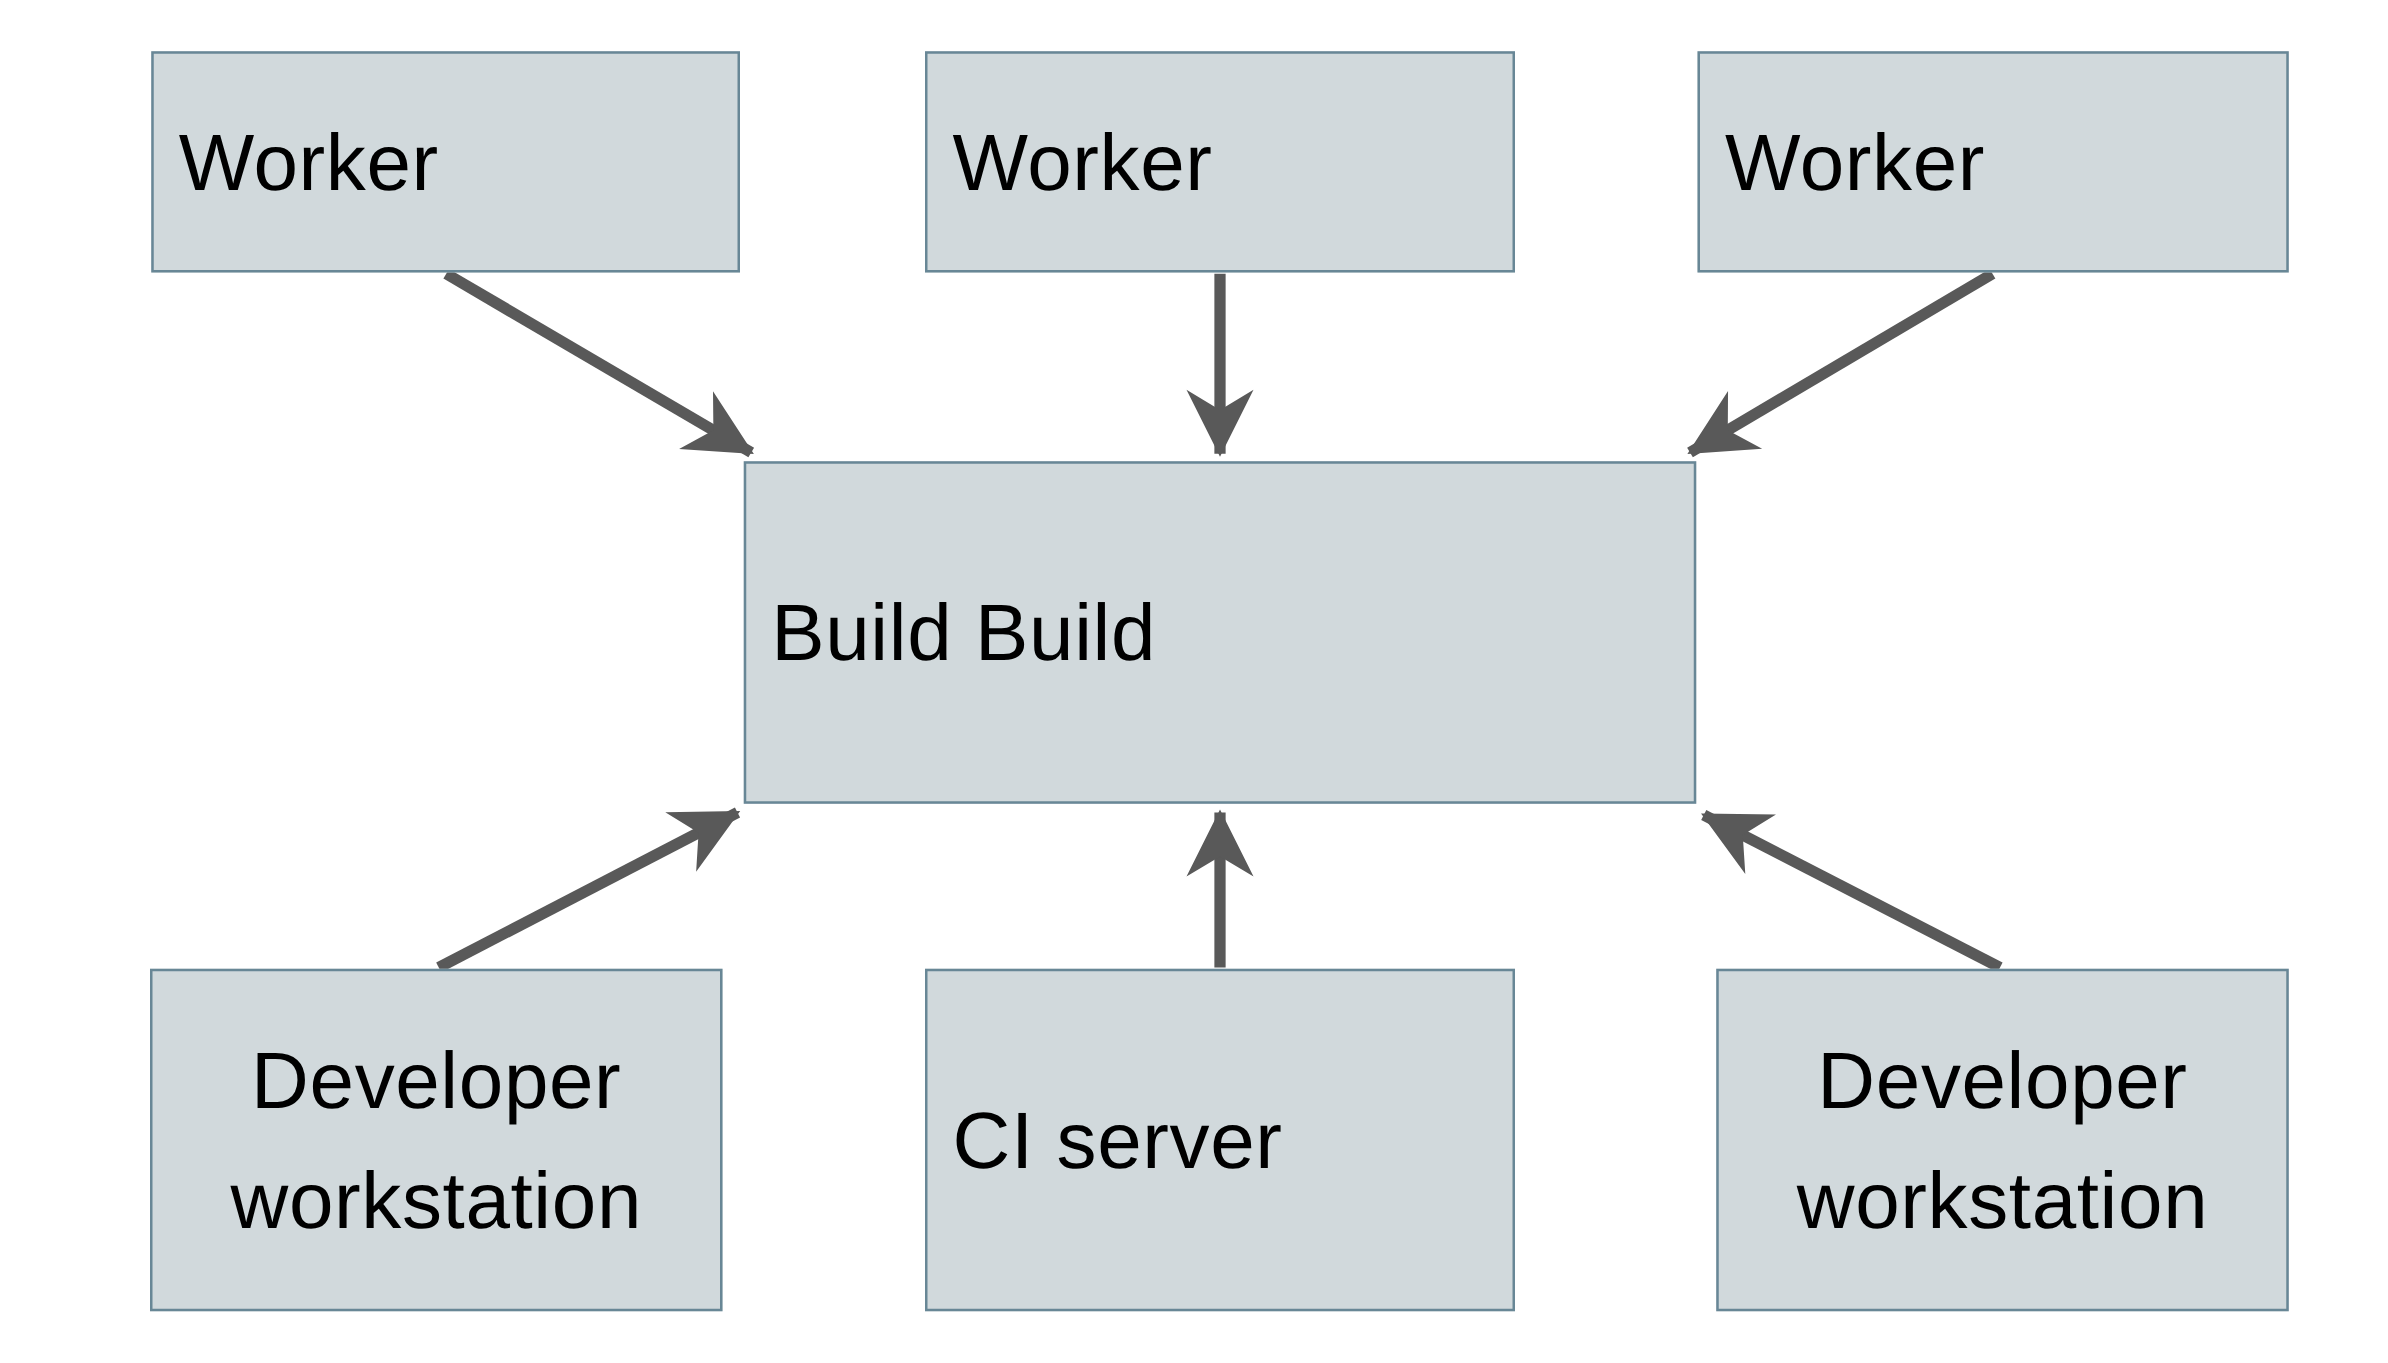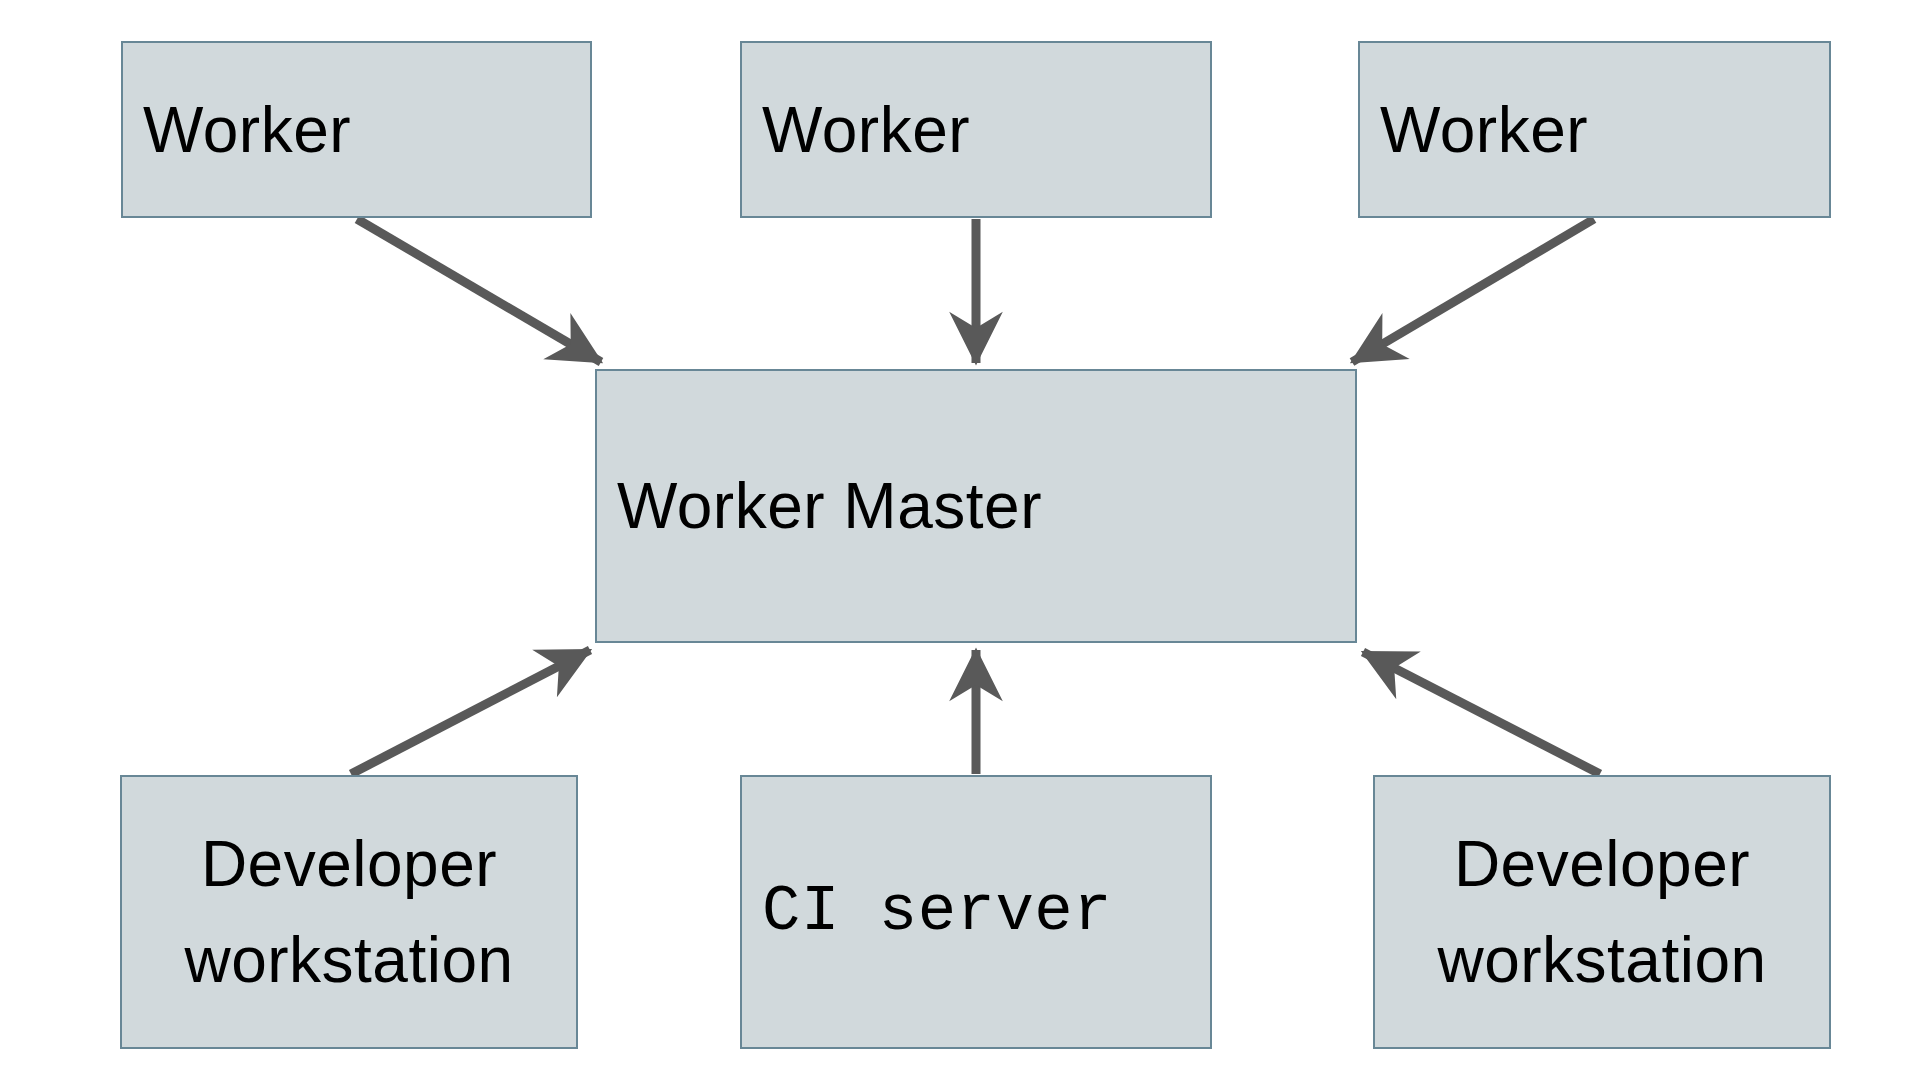--- a/index.html
+++ b/index.html
@@ -47,21 +47,21 @@
   }
   .node .label {
     display: block;
     padding: 0 20px;
   }
   #node-worker1     { left: 121px;  top: 41px;  width: 471px; height: 177px; }
   #node-worker2     { left: 740px;  top: 41px;  width: 472px; height: 177px; }
   #node-worker3     { left: 1358px; top: 41px;  width: 473px; height: 177px; }
   #node-buildmaster { left: 595px;  top: 369px; width: 762px; height: 274px; }
   #node-dev1        { left: 120px;  top: 775px; width: 458px; height: 274px; }
-  #node-ci          { left: 740px;  top: 775px; width: 472px; height: 274px; font-family: Liberation Mono, monospace; }
+  #node-ci          { left: 740px;  top: 775px; width: 472px; height: 274px; }
   #node-dev2        { left: 1373px; top: 775px; width: 458px; height: 274px; }
 </style>
 </head>
 <body>
 
 <div class="canvas">
 
   <svg class="arrows" viewBox="0 0 1910 1090" xmlns="http://www.w3.org/2000/svg">
     <defs>
       <marker id="ah" viewBox="0 0 12 12" refX="11" refY="6" markerWidth="6.5" markerHeight="6.5" markerUnits="strokeWidth" orient="auto">
@@ -82,21 +82,21 @@
 
   <div class="node" id="node-worker2">
     <span class="label">Worker</span>
   </div>
 
   <div class="node" id="node-worker3">
     <span class="label">Worker</span>
   </div>
 
   <div class="node" id="node-buildmaster">
-    <span class="label">Worker Master</span>
+    <span class="label">Build Build</span>
   </div>
 
   <div class="node" id="node-dev1">
     <span class="label">Developer workstation</span>
   </div>
 
   <div class="node" id="node-ci">
     <span class="label">CI server</span>
   </div>
 

